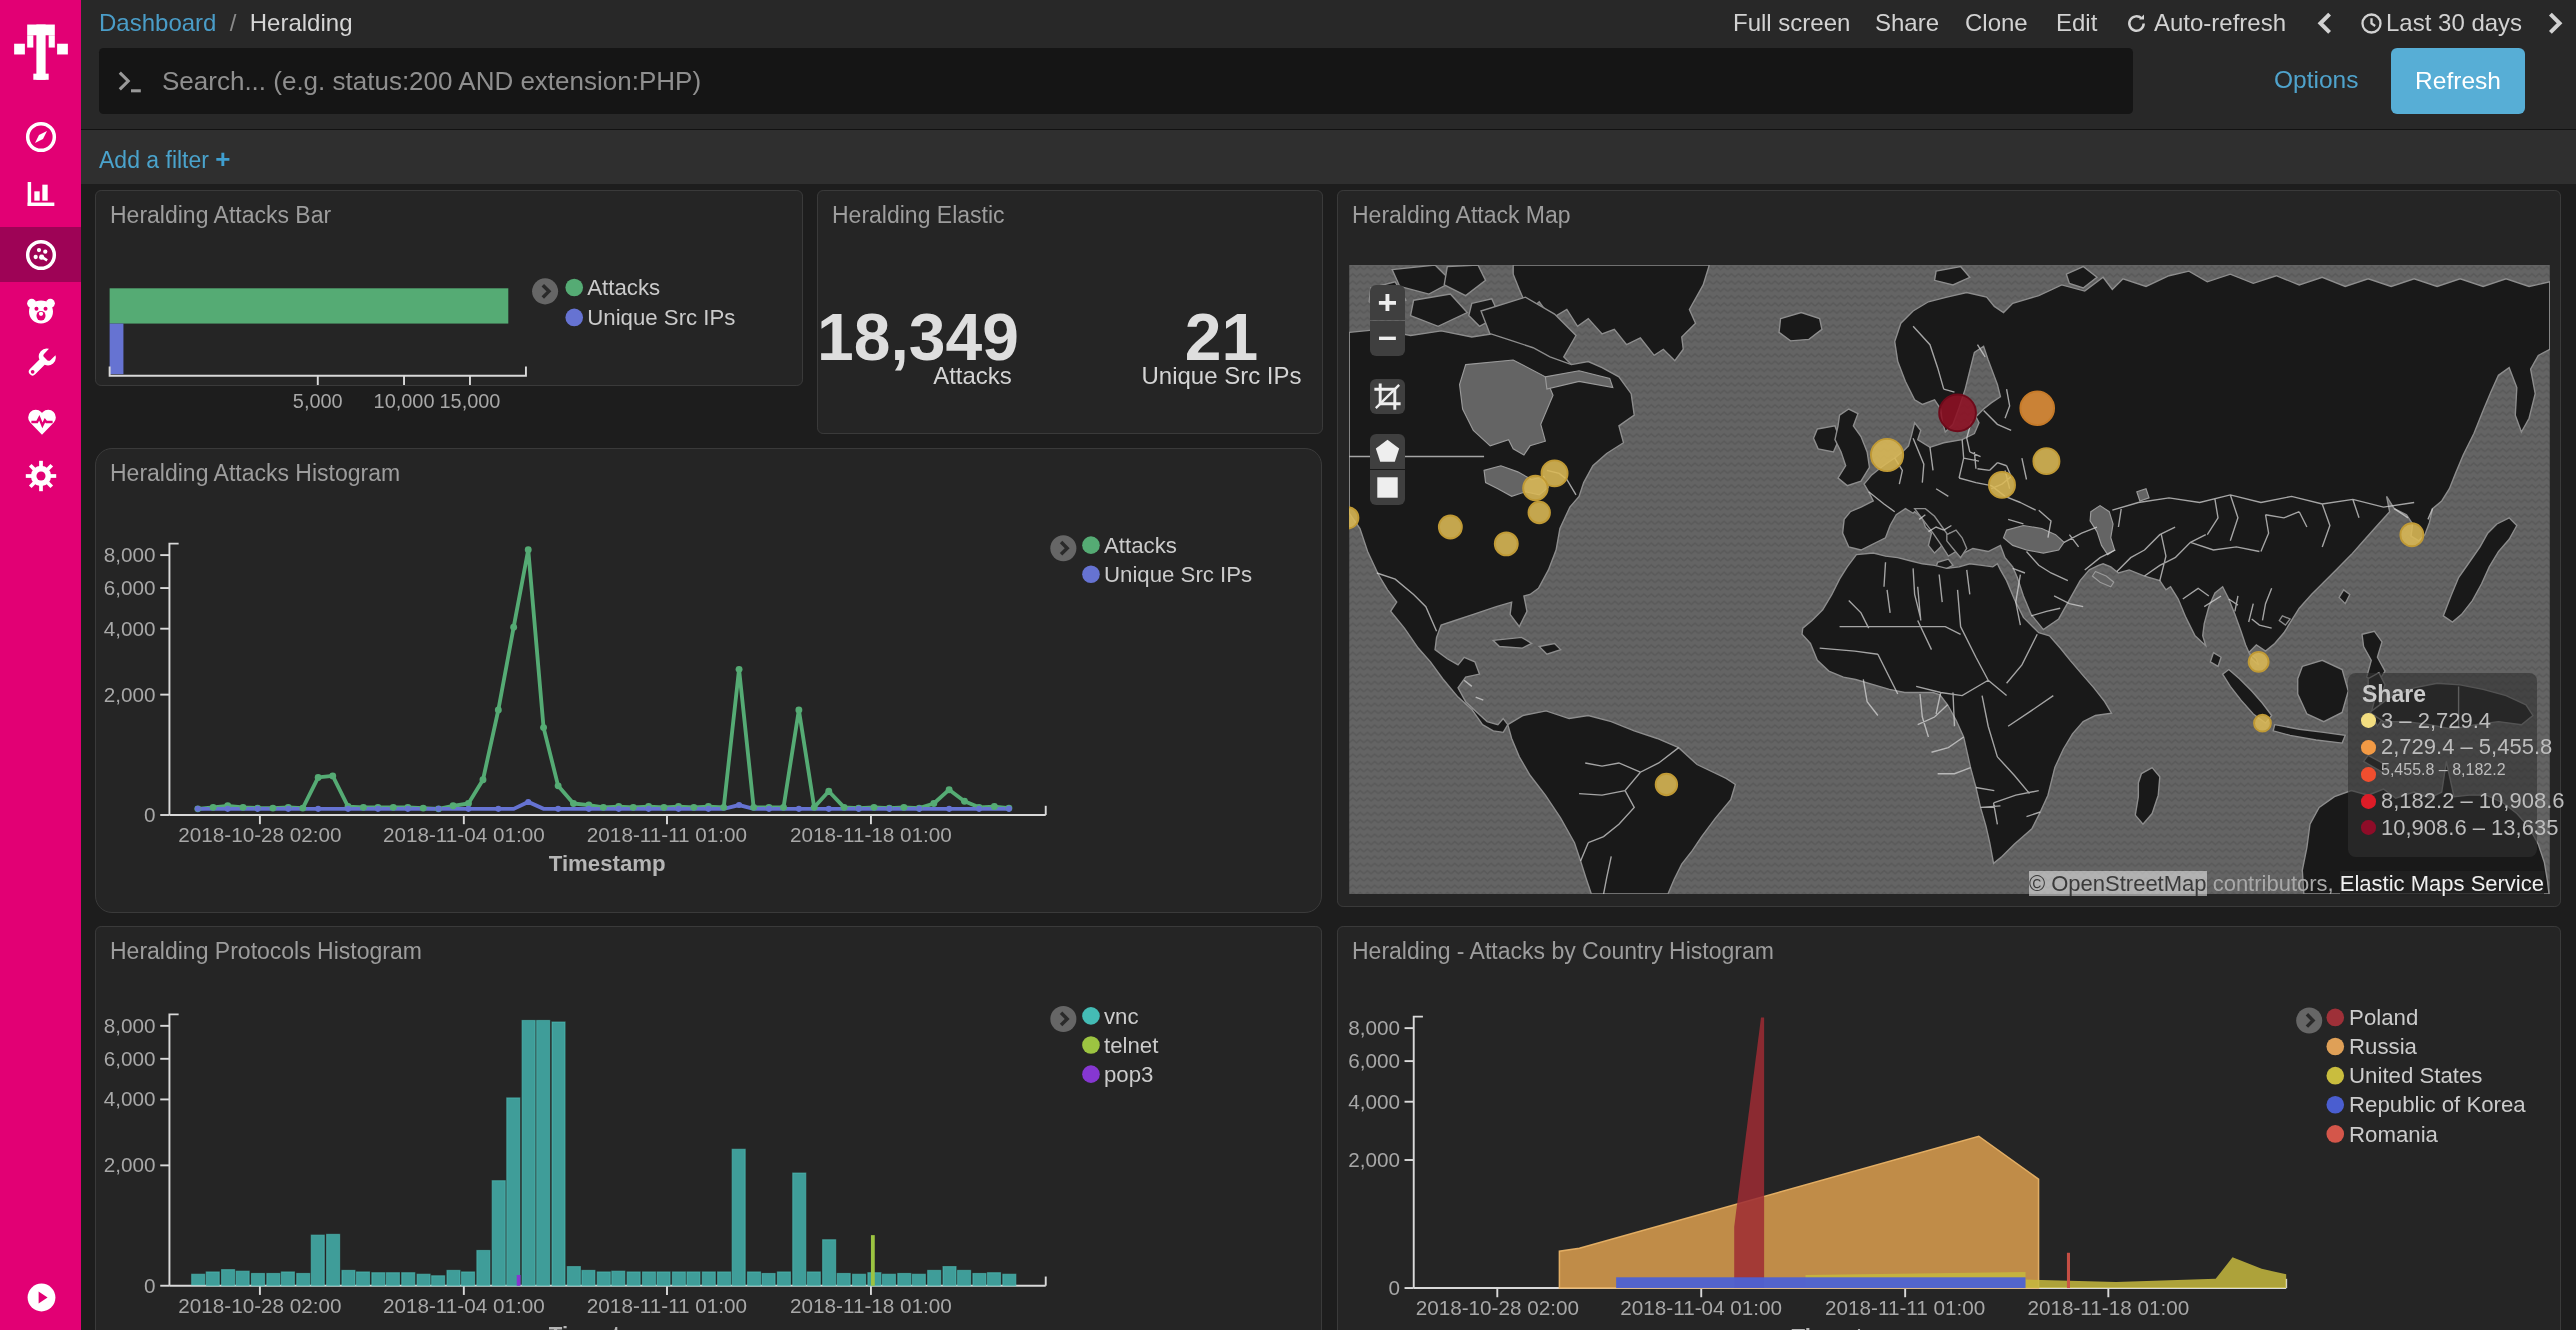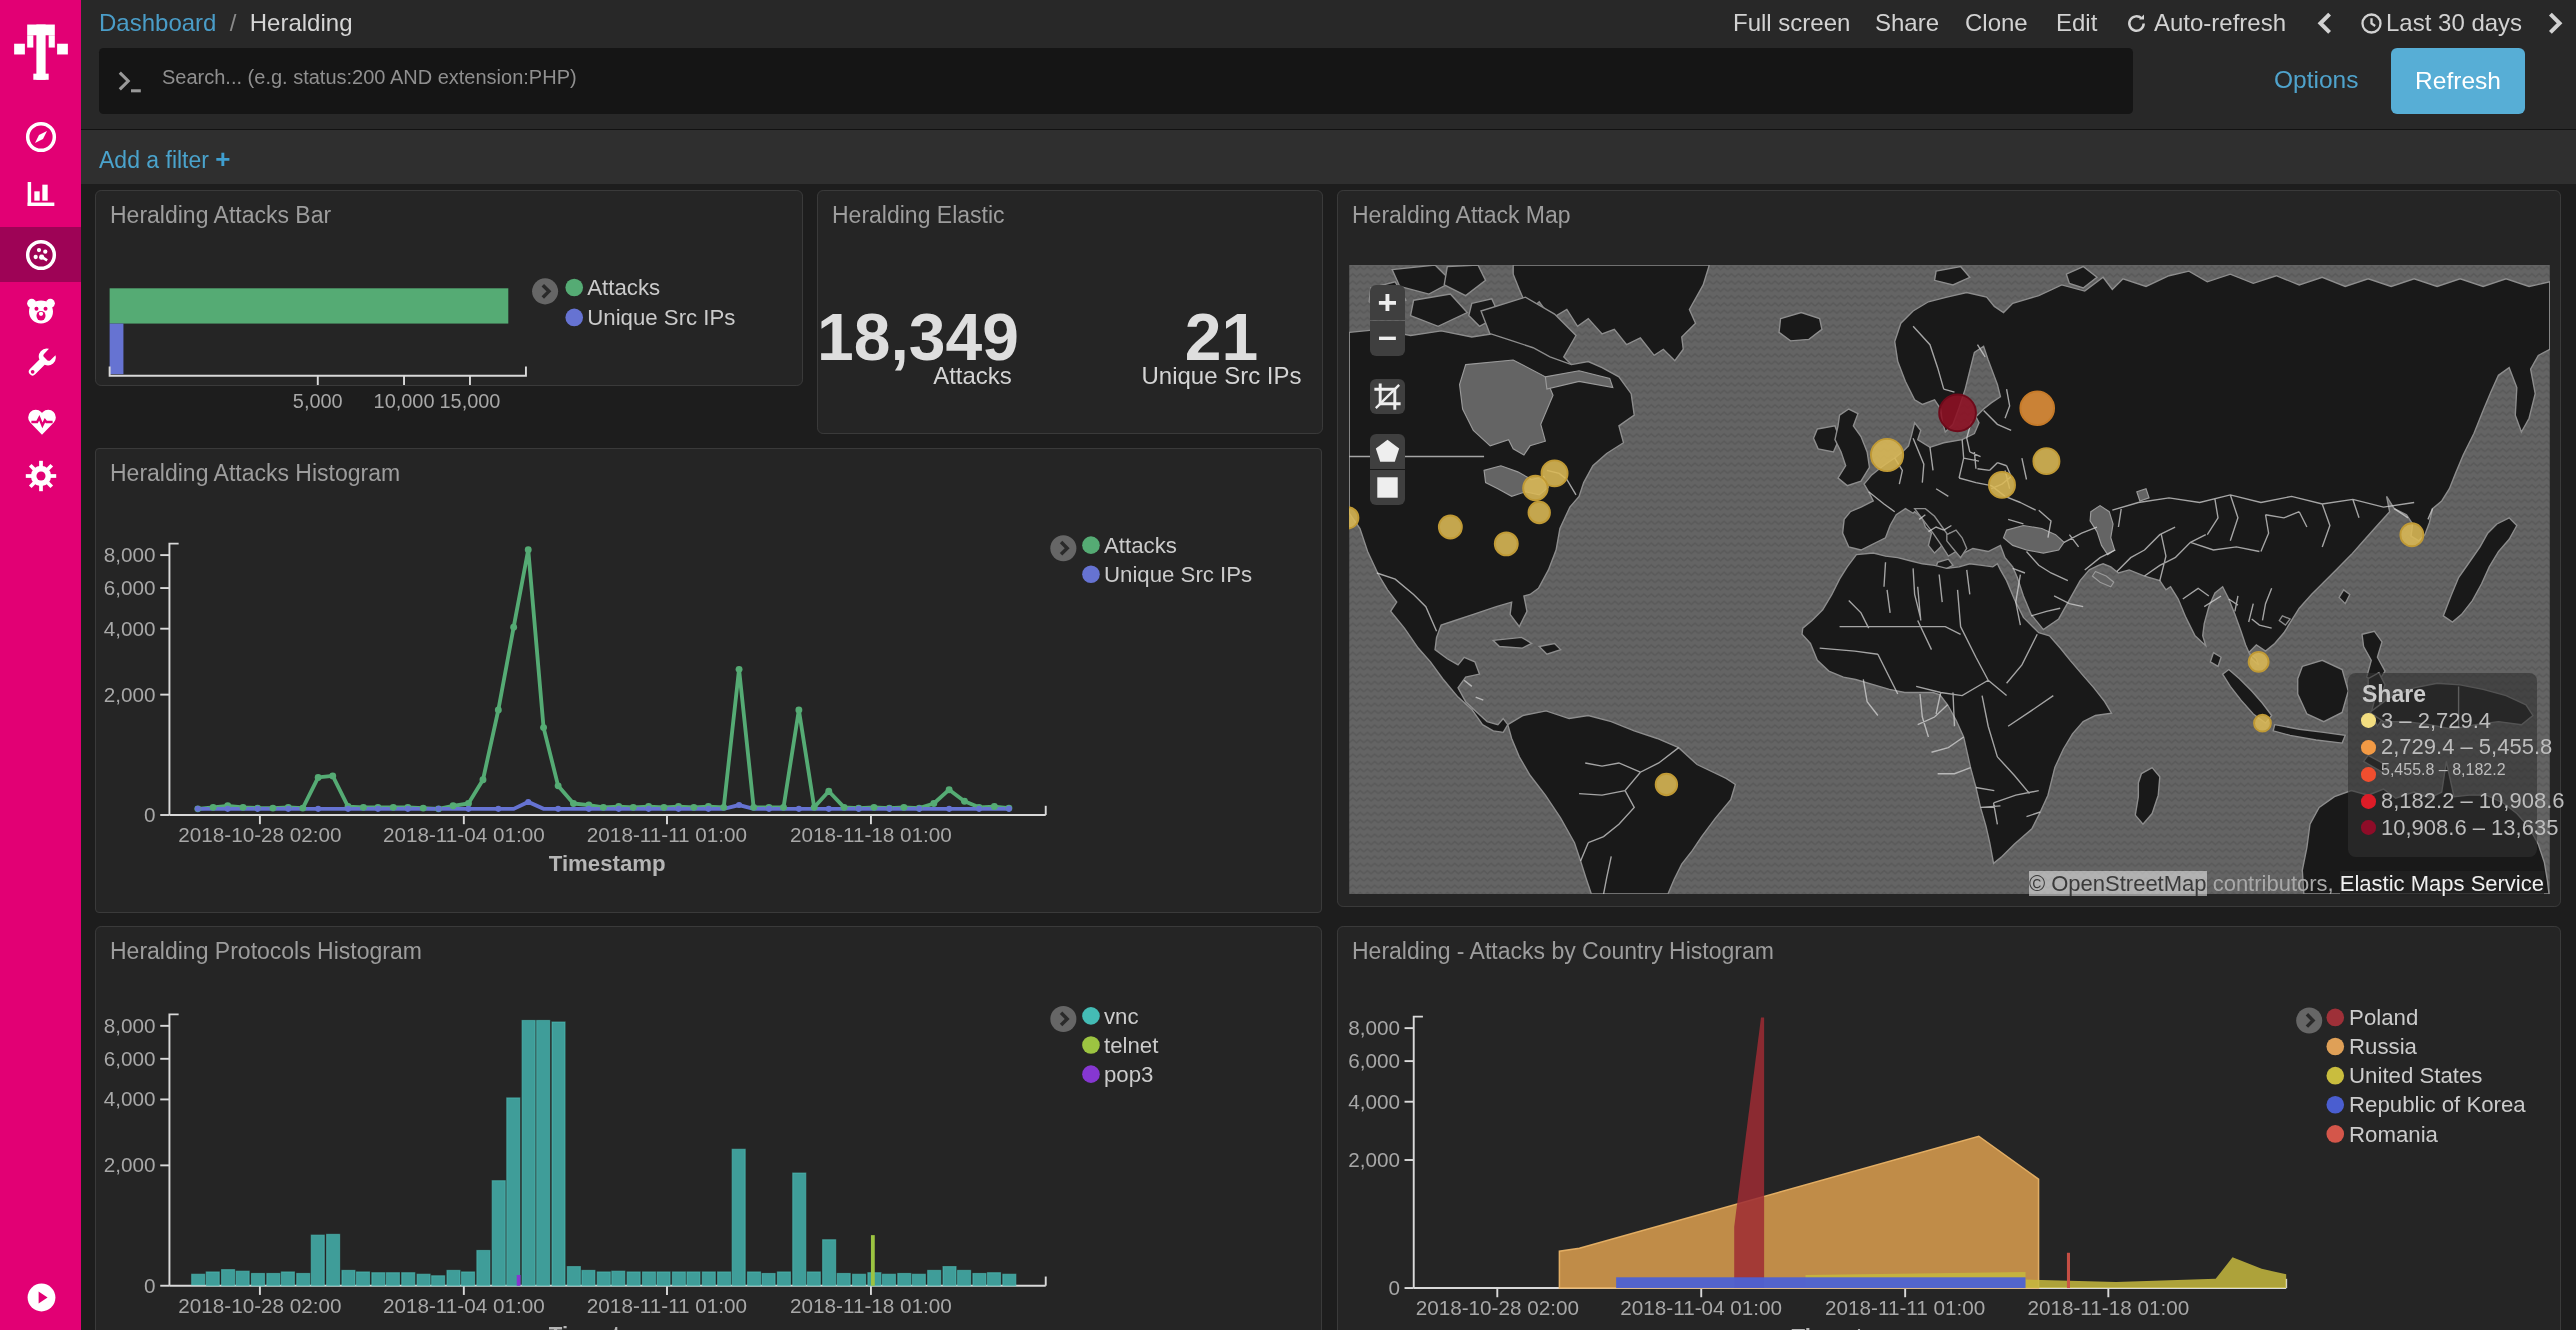--- a/index.html
+++ b/index.html
@@ -24,34 +24,34 @@
   </svg>
 <div style="position:absolute;left:2386px;top:9.2px;font-size:24px;color:#d2d2d2">Last 30 days</div>
 <svg style="position:absolute;left:2545px;top:10.7px" width="20" height="24.5" viewBox="0 0 12 16">
     <path d="M3,2 L9,8 L3,14" stroke="#d2d2d2" stroke-width="2.6" fill="none"></path>
   </svg>
 <div style="position:absolute;left:99px;top:48px;width:2034px;height:66px;background:#151515;border-radius:4.6px"></div>
 <svg style="position:absolute;left:117px;top:67px" width="28" height="28" viewBox="0 0 20 20">
     <path d="M2,4 L8,10 L2,16" stroke="#999" stroke-width="2.2" fill="none"></path>
     <path d="M10,17 h7" stroke="#999" stroke-width="2.2"></path>
   </svg>
-<div style="position:absolute;left:162px;top:66px;font-size:20px;color:#8f8f8f">Search... (e.g. status:200 AND extension:PHP)</div>
+<div style="position:absolute;left:162px;top:66px;font-size:26px;color:#8f8f8f">Search... (e.g. status:200 AND extension:PHP)</div>
 <div style="position:absolute;left:2274px;top:66px;font-size:24.5px;color:#4fa3cc">Options</div>
 <div style="position:absolute;left:2391px;top:48px;width:134px;height:66px;background:#57aed6;border-radius:6.1px;text-align:center;line-height:66px;font-size:24.5px;color:#fff">Refresh</div>
 <div style="position:absolute;left:99px;top:144px;font-size:23px;color:#4aa3cc">Add a filter <span style="color:#3f9fd0;font-weight:bold;font-size:26px">+</span></div>
 <div style="position:absolute;left:95px;top:190px;width:708px;height:196px;background:#252525;border:1.5px solid #3a3a3a;border-radius:6.1px;box-sizing:border-box">
     <div style="position:absolute;left:14px;top:10.7px;font-size:23px;color:#9d9d9d">Heralding Attacks Bar</div>
   </div>
 <div style="position:absolute;left:817px;top:190px;width:506px;height:244px;background:#252525;border:1.5px solid #3a3a3a;border-radius:6.1px;box-sizing:border-box">
     <div style="position:absolute;left:14px;top:10.7px;font-size:23px;color:#9d9d9d">Heralding Elastic</div>
   </div>
 <div style="position:absolute;left:1337px;top:190px;width:1224px;height:717px;background:#252525;border:1.5px solid #3a3a3a;border-radius:6.1px;box-sizing:border-box">
     <div style="position:absolute;left:14px;top:10.7px;font-size:23px;color:#9d9d9d">Heralding Attack Map</div>
   </div>
-<div style="position:absolute;left:95px;top:448px;width:1227px;height:465px;background:#252525;border:1.5px solid #3a3a3a;border-radius:4px;box-sizing:border-box">
+<div style="position:absolute;left:95px;top:448px;width:1227px;height:465px;background:#252525;border:1.5px solid #3a3a3a;border-radius:17px;box-sizing:border-box">
     <div style="position:absolute;left:14px;top:10.7px;font-size:23px;color:#9d9d9d">Heralding Attacks Histogram</div>
   </div>
 <div style="position:absolute;left:95px;top:926px;width:1227px;height:465px;background:#252525;border:1.5px solid #3a3a3a;border-radius:6.1px;box-sizing:border-box">
     <div style="position:absolute;left:14px;top:10.7px;font-size:23px;color:#9d9d9d">Heralding Protocols Histogram</div>
   </div>
 <div style="position:absolute;left:1337px;top:926px;width:1224px;height:465px;background:#252525;border:1.5px solid #3a3a3a;border-radius:6.1px;box-sizing:border-box">
     <div style="position:absolute;left:14px;top:10.7px;font-size:23px;color:#9d9d9d">Heralding - Attacks by Country Histogram</div>
   </div>
 <svg style="position:absolute;left:0;top:0" width="2576" height="1331" viewBox="0 0 3360 1736">
     <rect x="143" y="376" width="520" height="46" fill="#55ab74"></rect>

